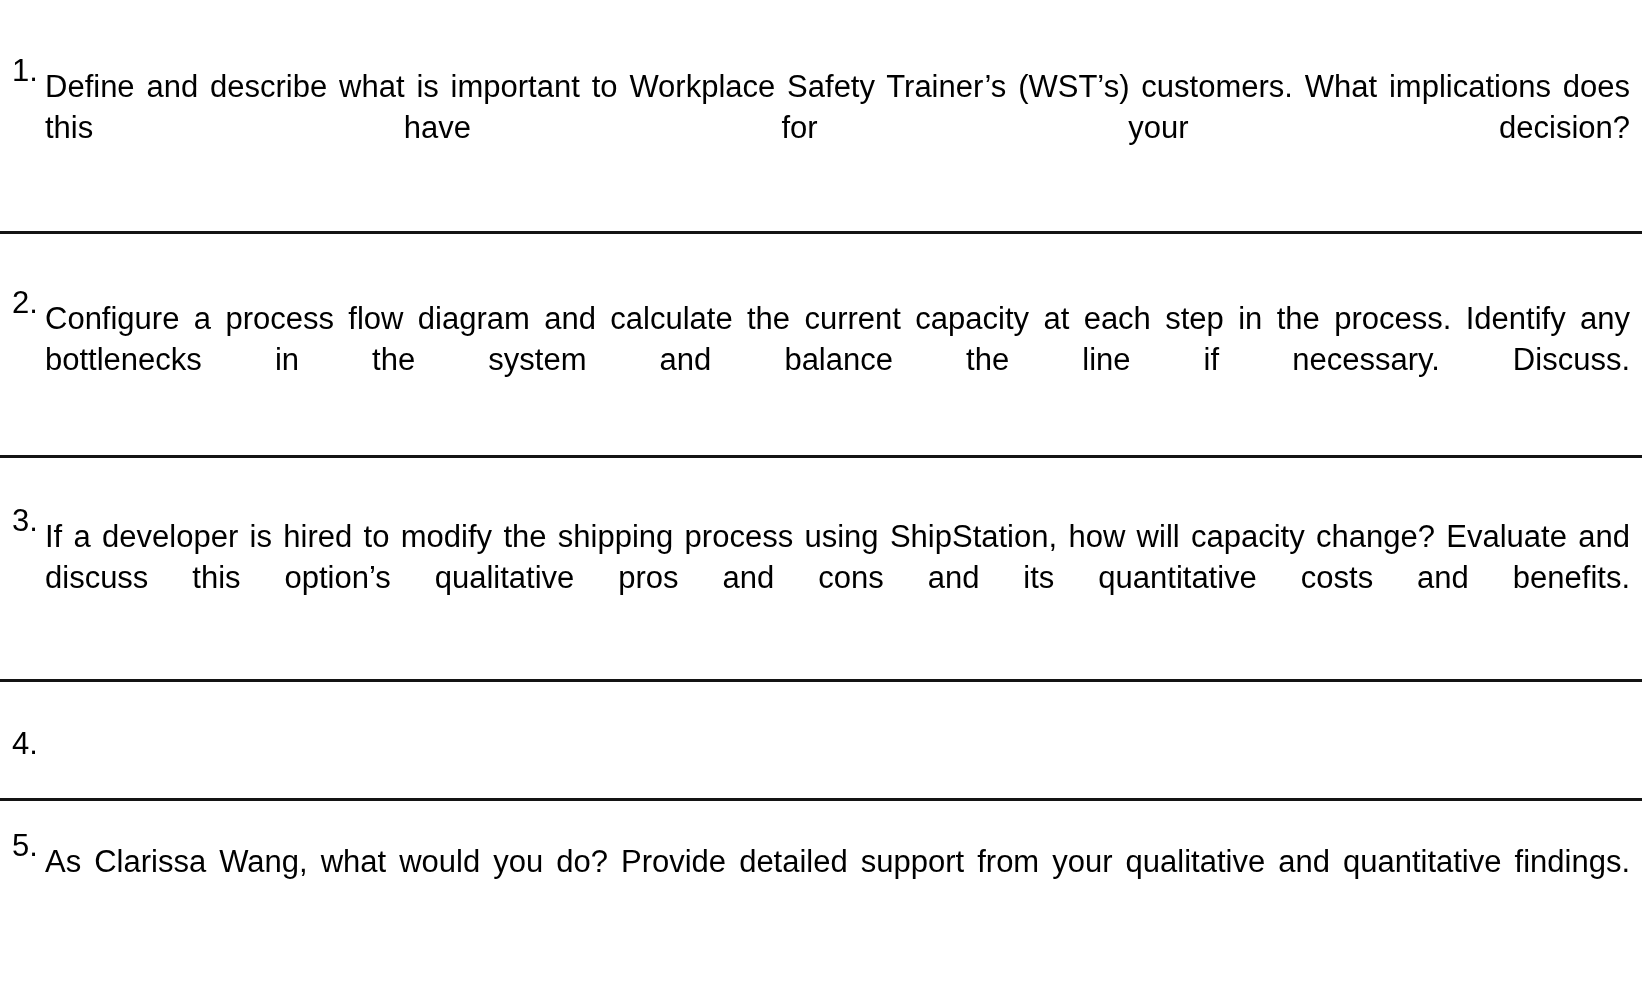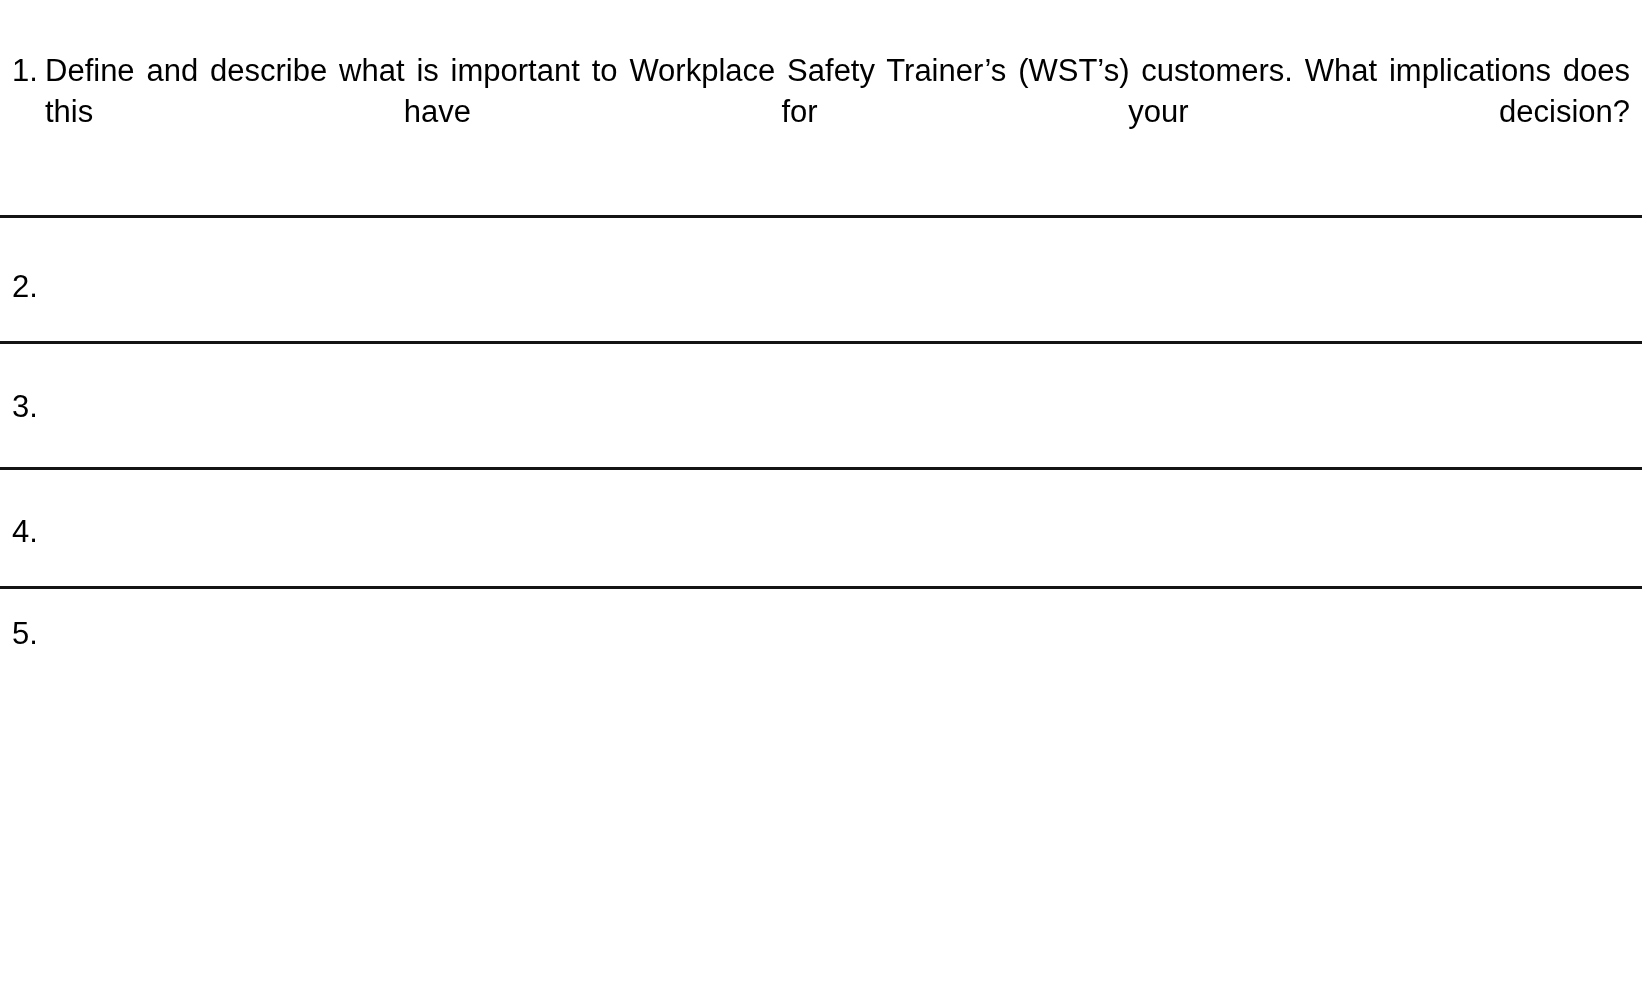--- a/index.html
+++ b/index.html
@@ -45,20 +45,21 @@
   .q-text {
     flex: 1 1 auto;
     padding-right: 12px;
     box-sizing: border-box;
     font-size: 31px;
     line-height: 41px;
     text-align: justify;
     text-justify: inter-word;
     hyphens: none;
     word-spacing: 0px;
+    margin-top: 16px;
   }
   
   .q-text::after {
     content: "";
     display: inline-block;
     width: 100%;
   }
   .divider {
     width: 100%;
     height: 0;
@@ -88,38 +89,41 @@
     <li class="question-item block-1">
       <span class="q-number">1.</span>
       <span class="q-text">Define and describe what is important to Workplace Safety Trainer’s (WST’s) customers. What implications does this have for your decision?</span>
     </li>
 
     <div class="gap-1"></div>
     <hr class="divider">
 
     <li class="question-item block-2">
       <span class="q-number">2.</span>
+      <span class="q-text">Configure a process flow diagram and calculate the current capacity at each step in the process. Identify any bottlenecks in the system and balance the line if necessary. Discuss.</span>
     </li>
 
     <div class="gap-2"></div>
     <hr class="divider">
 
     <li class="question-item block-3">
       <span class="q-number">3.</span>
+      <span class="q-text">If a developer is hired to modify the shipping process using ShipStation, how will capacity change? Evaluate and discuss this option’s qualitative pros and cons and its quantitative costs and benefits.</span>
     </li>
 
     <div class="gap-3"></div>
     <hr class="divider">
 
     <li class="question-item block-4">
       <span class="q-number">4.</span>
     </li>
 
     <div class="gap-4"></div>
     <hr class="divider">
 
     <li class="question-item block-5">
       <span class="q-number">5.</span>
+      <span class="q-text">As Clarissa Wang, what would you do? Provide detailed support from your qualitative and quantitative findings.</span>
     </li>
 
   </ol>
 
 </div>
 
 </body></html>

